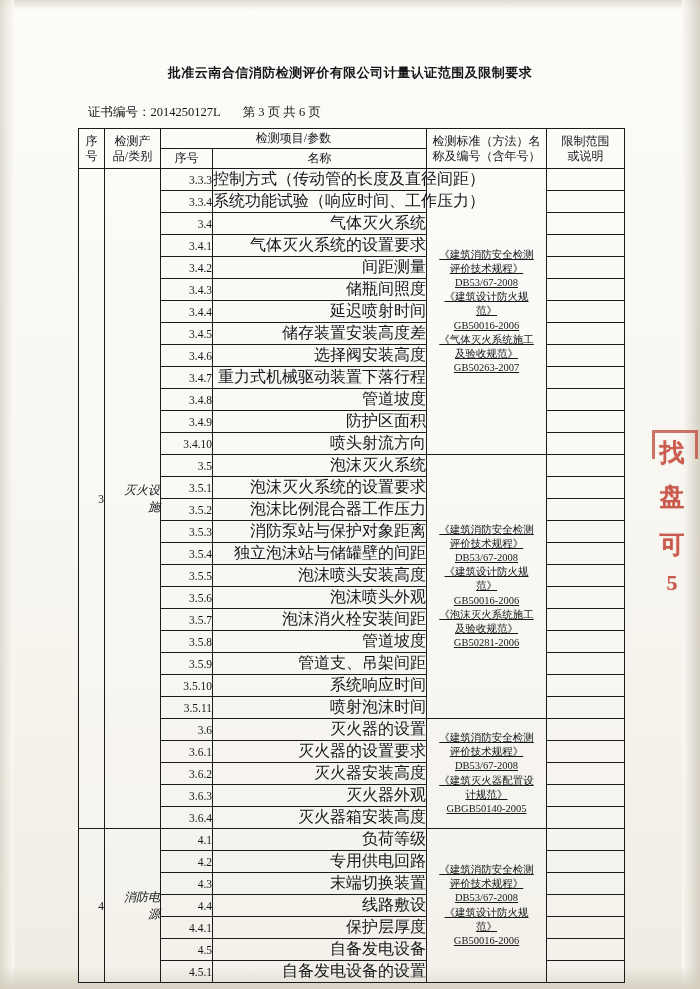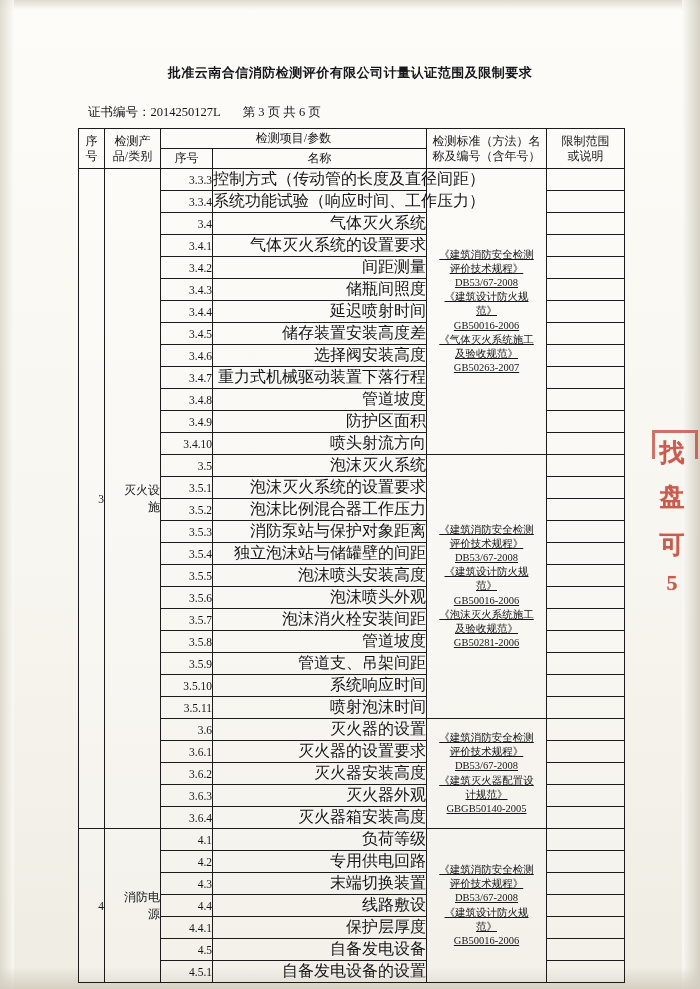--- a/index.html
+++ b/index.html
@@ -105,20 +105,21 @@
   .col-std   { width: 120px; }
   .col-range { width: 78px; }
 
   td.c-seq, td.c-cat, td.c-no {
     text-align: right;
     font-size: 11.5px;
   }
   td.c-cat {
     font-size: 12px;
     line-height: 1.4;
+    font-style: italic;
   }
   td.c-name {
     text-align: right;
     padding-left: 5px;
     font-size: 16px;
     white-space: nowrap;
   }
   td.c-std {
     text-align: center;
     font-size: 10.5px;

